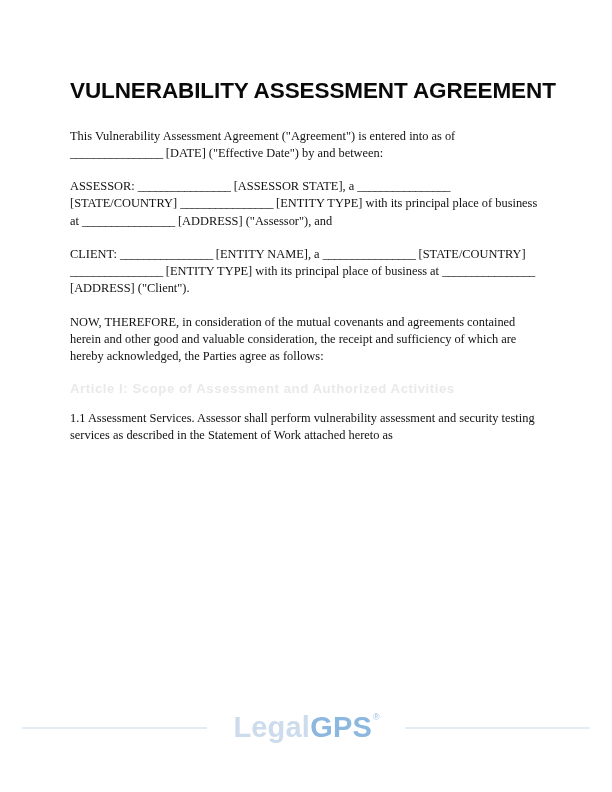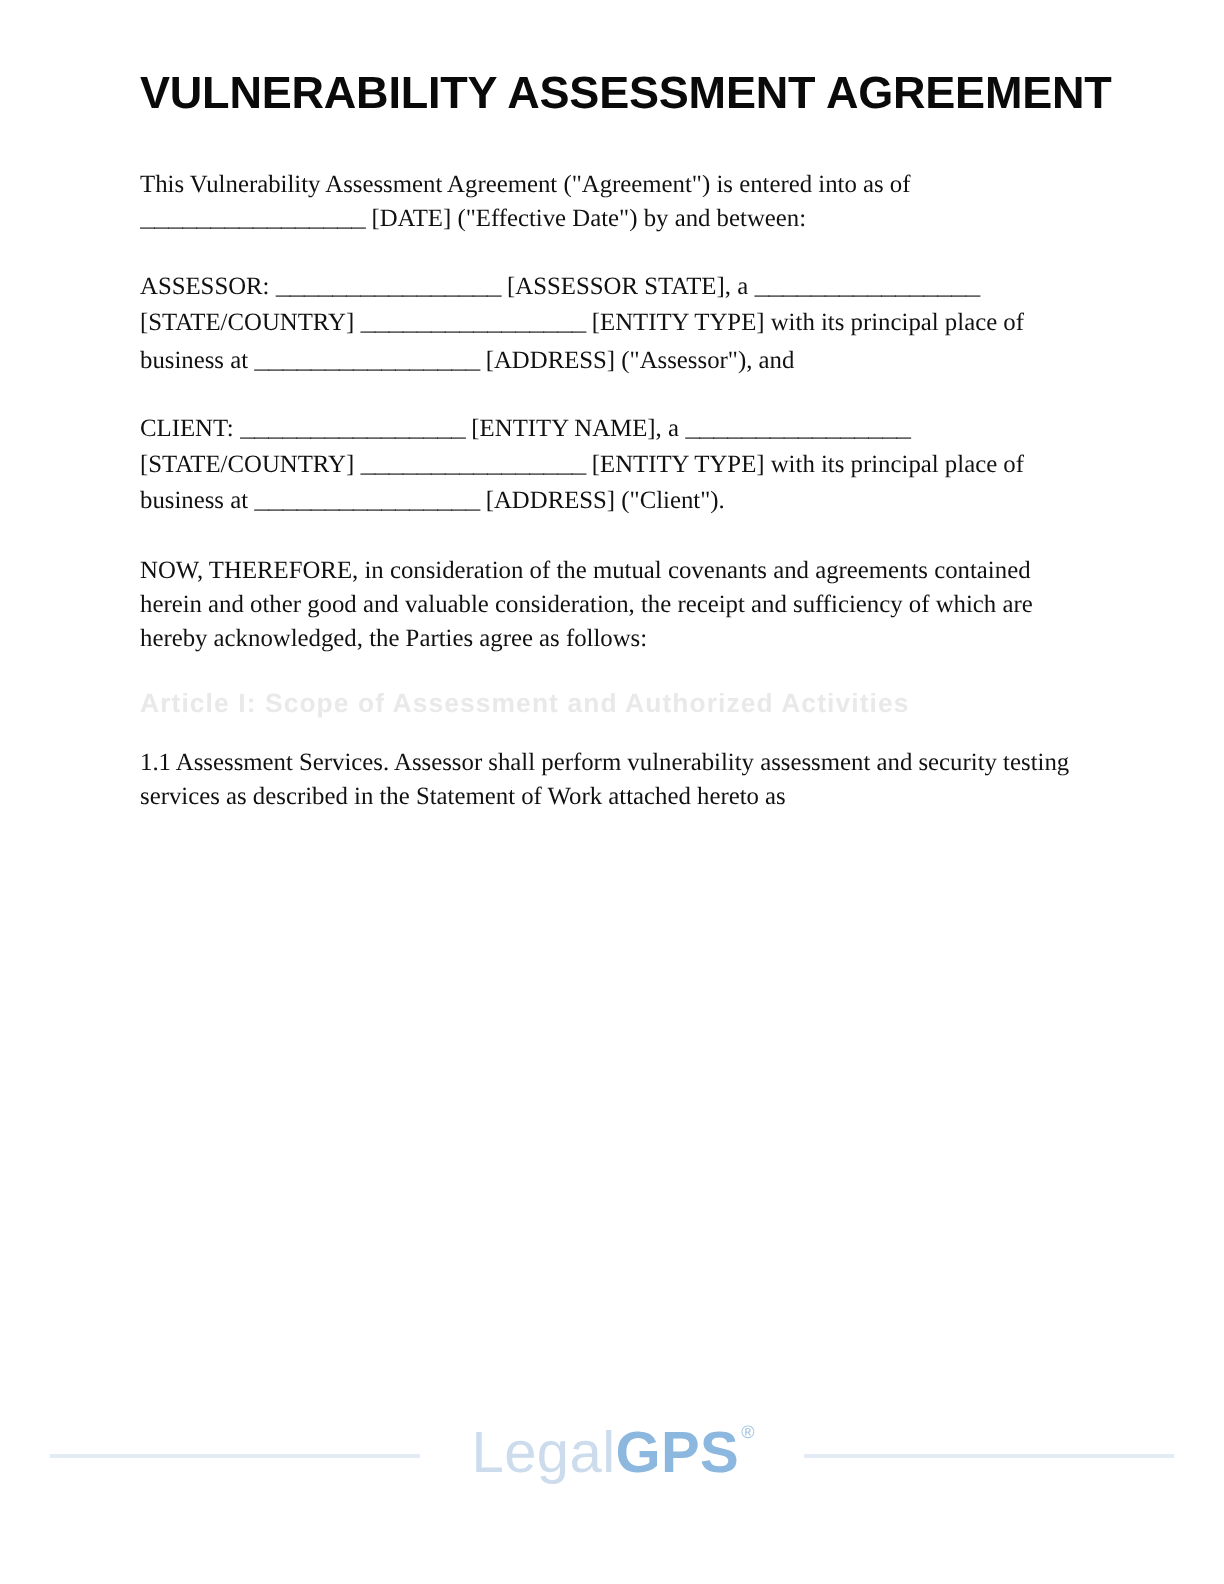--- a/index.html
+++ b/index.html
@@ -21,37 +21,37 @@
     top: 0;
     width: 476px;
   }
   .doc-title {
     font-family: "Liberation Sans", sans-serif;
     font-weight: bold;
     font-size: 22.5px;
     letter-spacing: -0.1px;
     color: #0a0a0a;
     margin: 0;
-    padding-top: 34px;
+    padding-top: 78px;
     line-height: 1.15;
     white-space: nowrap;
   }
   p.para {
     font-family: "Liberation Serif", serif;
     font-size: 12.4px;
     line-height: 17.2px;
     color: #111111;
     margin: 0 0 16px 0;
     text-align: left;
   }
   p.para.first {
     margin-top: 24px;
   }
   .blank {
-    font-family: Liberation Mono, monospace;
+    font-family: Liberation Serif, serif;
     letter-spacing: -0.4px;
     margin-top: 48px;
   }
   .lbl {
     font-weight: normal;
   }
   h2.section-heading {
     font-family: "Liberation Sans", sans-serif;
     font-weight: bold;
     font-size: 13.2px;
@@ -102,21 +102,21 @@
   .rule.right { width: 185px; margin-left: 26px; }
   .logo {
     font-family: "Liberation Sans", sans-serif;
     font-size: 29px;
     line-height: 1;
     white-space: nowrap;
     position: relative;
     top: -1px;
   }
   .logo .legal {
-    font-weight: normal;
+    font-weight: bold;
     color: #ccdcec;
     letter-spacing: 0.2px;
   }
   .logo .gps {
     font-weight: bold;
     color: #8cb7de;
     letter-spacing: 0.2px;
   }
   .logo .reg {
     font-size: 9px;

